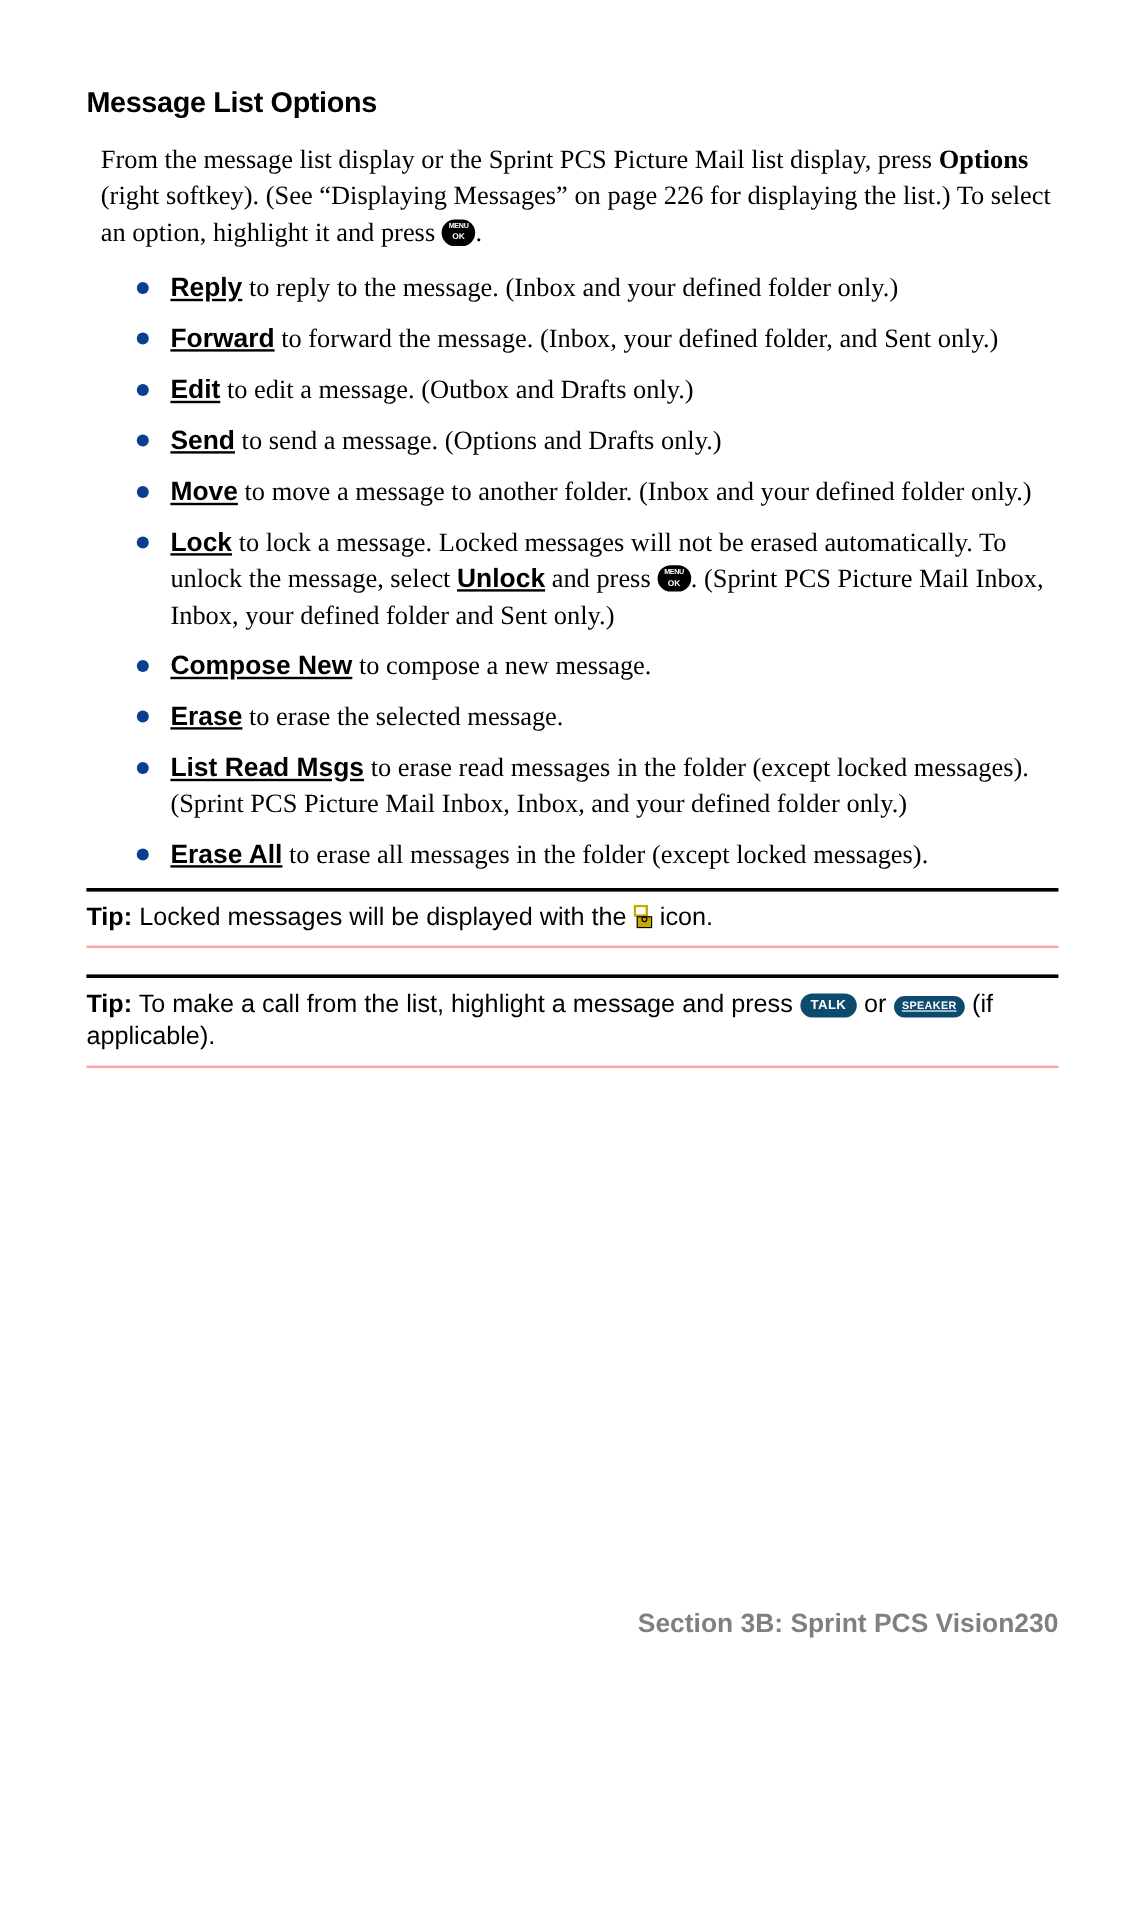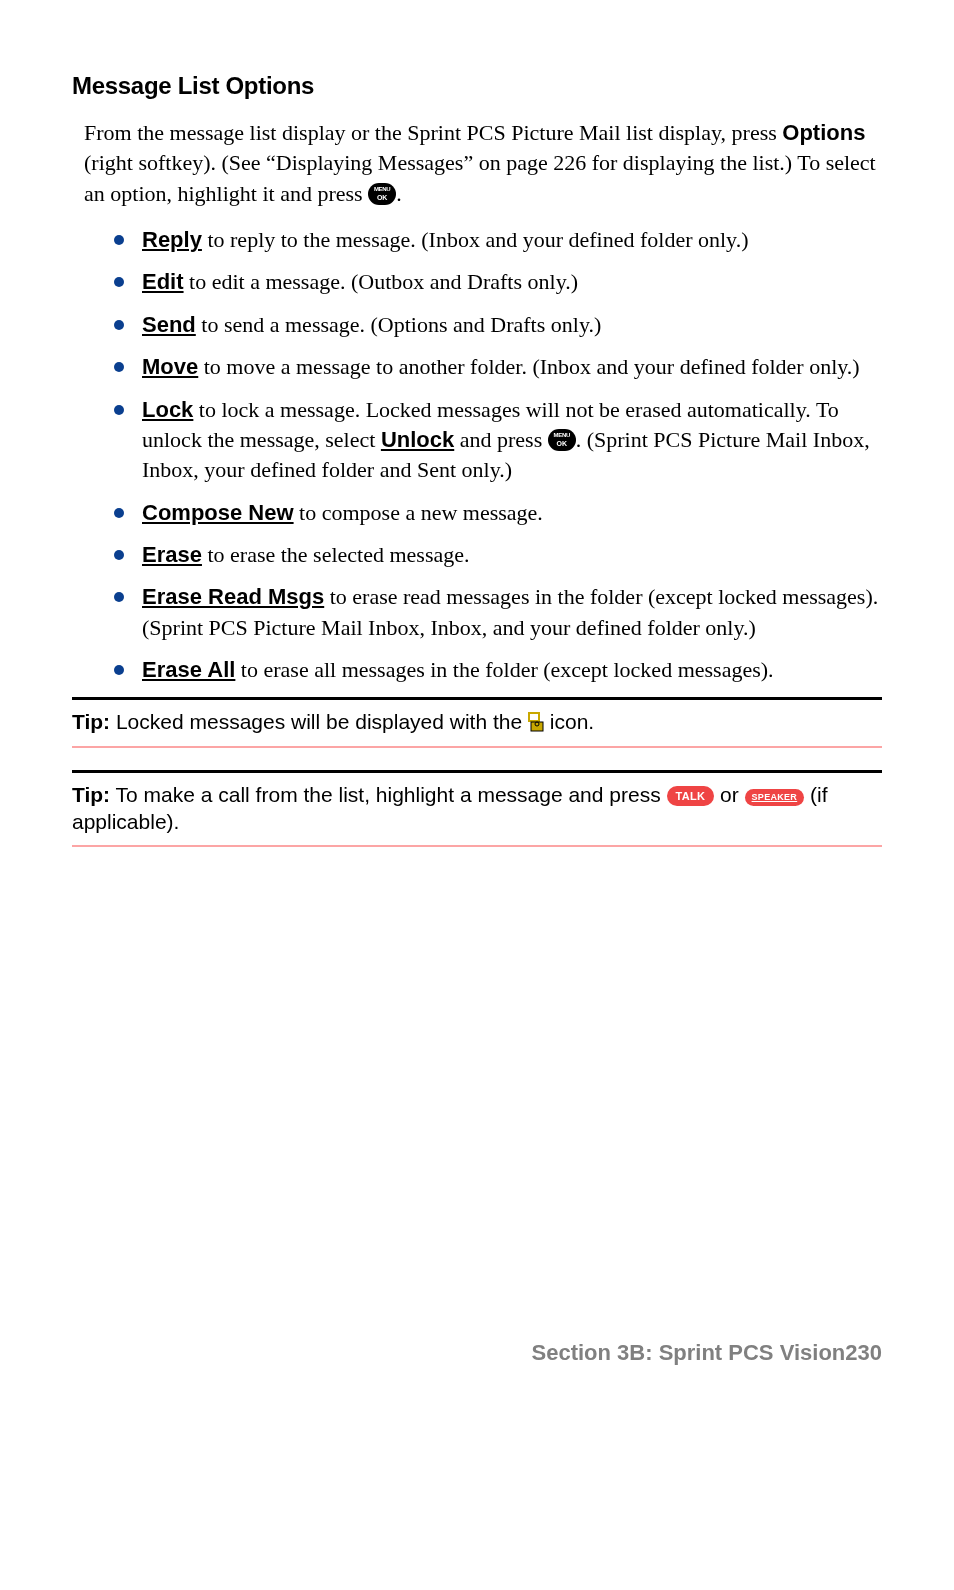--- a/index.html
+++ b/index.html
@@ -1,40 +1,40 @@
 <!DOCTYPE html>
 <html><head>
 <meta charset="utf-8">
 <style>
   * { margin: 0; padding: 0; box-sizing: border-box; }
   html, body { width: 954px; height: 1590px; background: #fff; font-family: Georgia, 'Times New Roman', serif; }
   .page { position: relative; width: 954px; height: 1422px; padding: 72px 72px 60px 72px; }
   .heading { font-family: Arial, Helvetica, sans-serif; font-weight: 700; font-size: 24px; color: #000; margin-bottom: 18px; letter-spacing: -0.3px; }
   .intro { font-size: 22px; line-height: 1.38; color: #000; margin-left: 12px; margin-bottom: 16px; }
-  .intro .bold { font-family: Liberation Sans, sans-serif; font-weight: 700; }
+  .intro .bold { font-family: Liberation Serif, serif; font-weight: 700; }
   .menu-ok {
     display: inline-block; width: 28px; height: 22px; background: #000; border-radius: 12px;
     vertical-align: -4px; position: relative; color: #fff; font-family: Arial, sans-serif; text-align: center;
   }
   .menu-ok::before { content: "MENU"; position: absolute; top: 2px; left: 0; right: 0; font-size: 6px; font-weight: 700; letter-spacing: -0.3px; }
   .menu-ok::after { content: "OK"; position: absolute; bottom: 2px; left: 0; right: 0; font-size: 7px; font-weight: 700; }
   ul.options { list-style: none; margin-left: 42px; }
   ul.options li { position: relative; padding-left: 28px; font-size: 22px; line-height: 1.38; color: #000; margin-bottom: 12px; }
   ul.options li::before { content: ""; position: absolute; left: 0; top: 10px; width: 10px; height: 10px; border-radius: 50%; background: #0a3f8f; }
   ul.options li .term { font-family: Arial, Helvetica, sans-serif; font-weight: 700; text-decoration: underline; }
   .tip-box { border-top: 3px solid #000; border-bottom: 2px solid #fca5a5; padding: 8px 0 10px 0; margin-top: 8px; }
   .tip-gap { height: 14px; }
   .tip-text { font-family: Arial, Helvetica, sans-serif; font-size: 21px; line-height: 1.3; color: #000; }
   .tip-text .tip-label { font-weight: 700; }
   .lock-icon {
     display: inline-block; vertical-align: -3px; width: 16px; height: 20px; position: relative;
   }
   .lock-icon svg { display: block; }
   .pill {
-    display: inline-block; background: #ef4444; color: #fff; font-family: Arial, Helvetica, sans-serif;
+    display: inline-block; background: #0c4a6e; color: #fff; font-family: Arial, Helvetica, sans-serif;
     font-weight: 700; font-size: 11px; padding: 3px 9px; border-radius: 12px; vertical-align: 2px;
     letter-spacing: 0.3px;
   }
   .pill.small { font-size: 9px; padding: 3px 7px; text-decoration: underline; }
   .footer { position: absolute; bottom: 56px; left: 80px; right: 72px; display: flex; justify-content: flex-end; align-items: baseline; }
   .footer-left { font-family: Arial, Helvetica, sans-serif; font-weight: 700; font-size: 22px; color: #808080; }
   .footer-right { font-family: Arial, Helvetica, sans-serif; font-weight: 700; font-size: 22px; color: #808080; margin-top: 12px; }
 </style>
 </head>
 <body>
@@ -42,27 +42,28 @@
 <div class="page">
 
   <h2 class="heading">Message List Options</h2>
 
   <p class="intro">
     <span>From the message list display or the Sprint PCS Picture Mail list display, press </span><span class="bold">Options</span><span> (right softkey). (See “Displaying Messages” on page 226 for displaying the list.) To select an option, highlight it and press </span><span class="menu-ok"></span><span>.</span>
   </p>
 
   <ul class="options">
     <li><span class="term">Reply</span><span> to reply to the message. (Inbox and your defined folder only.)</span></li>
+    <li><span class="term">Forward</span><span> to forward the message. (Inbox, your defined folder, and Sent only.)</span></li>
     <li><span class="term">Edit</span><span> to edit a message. (Outbox and Drafts only.)</span></li>
     <li><span class="term">Send</span><span> to send a message. (Options and Drafts only.)</span></li>
     <li><span class="term">Move</span><span> to move a message to another folder. (Inbox and your defined folder only.)</span></li>
     <li><span class="term">Lock</span><span> to lock a message. Locked messages will not be erased automatically. To unlock the message, select </span><span class="term">Unlock</span><span> and press </span><span class="menu-ok"></span><span>. (Sprint PCS Picture Mail Inbox, Inbox, your defined folder and Sent only.)</span></li>
     <li><span class="term">Compose New</span><span> to compose a new message.</span></li>
     <li><span class="term">Erase</span><span> to erase the selected message.</span></li>
-    <li><span class="term">Erase Read Msgs</span><span> to erase read messages in the folder (except locked messages). (Sprint PCS Picture Mail Inbox, Inbox, and your defined folder only.)</span></li>
+    <li><span class="term">List Read Msgs</span><span> to erase read messages in the folder (except locked messages). (Sprint PCS Picture Mail Inbox, Inbox, and your defined folder only.)</span></li>
     <li><span class="term">Erase All</span><span> to erase all messages in the folder (except locked messages).</span></li>
   </ul>
 
   <div class="tip-box">
     <p class="tip-text">
       <span class="tip-label">Tip:</span><span> Locked messages will be displayed with the </span><span class="lock-icon">
         <svg width="16" height="20" viewBox="0 0 16 20">
           <rect x="1" y="1" width="10" height="8" fill="none" stroke="#c9a800" stroke-width="2"></rect>
           <rect x="3" y="10" width="12" height="9" fill="#c9a800" stroke="#000" stroke-width="1"></rect>
           <rect x="7" y="10" width="4" height="4" fill="none" stroke="#000" stroke-width="1" rx="2"></rect>

